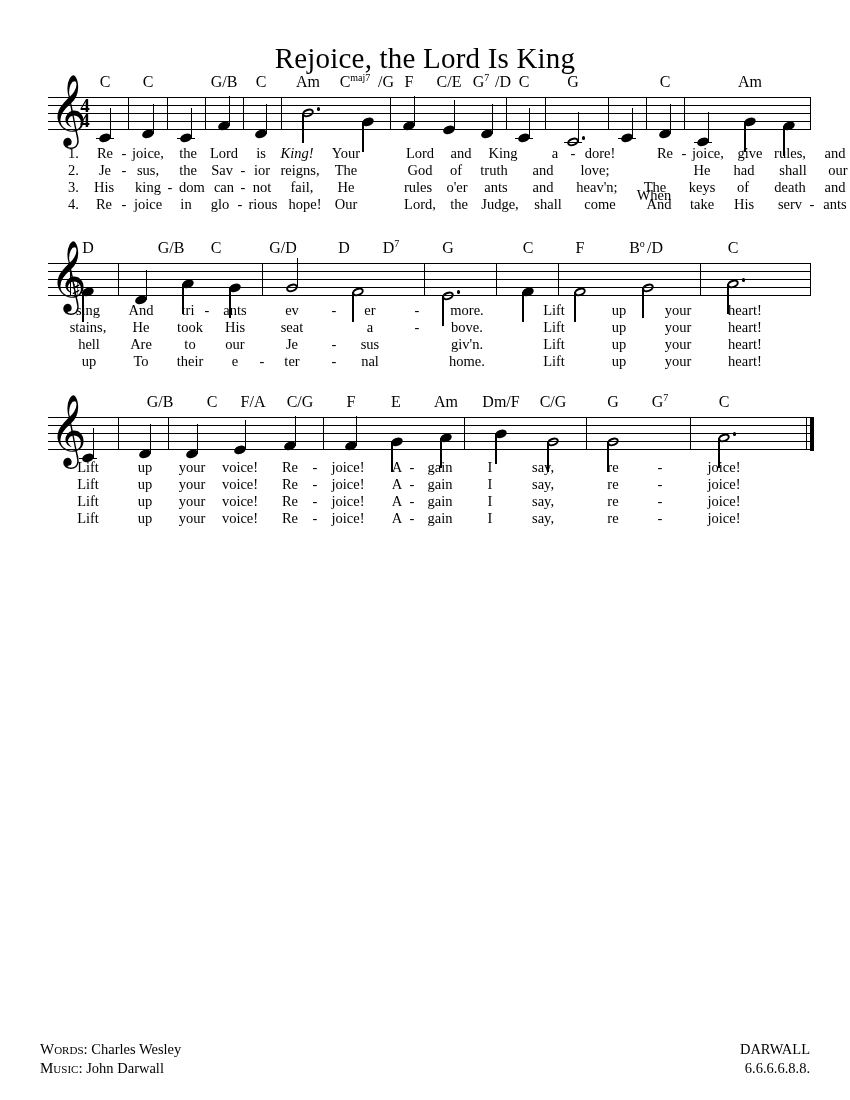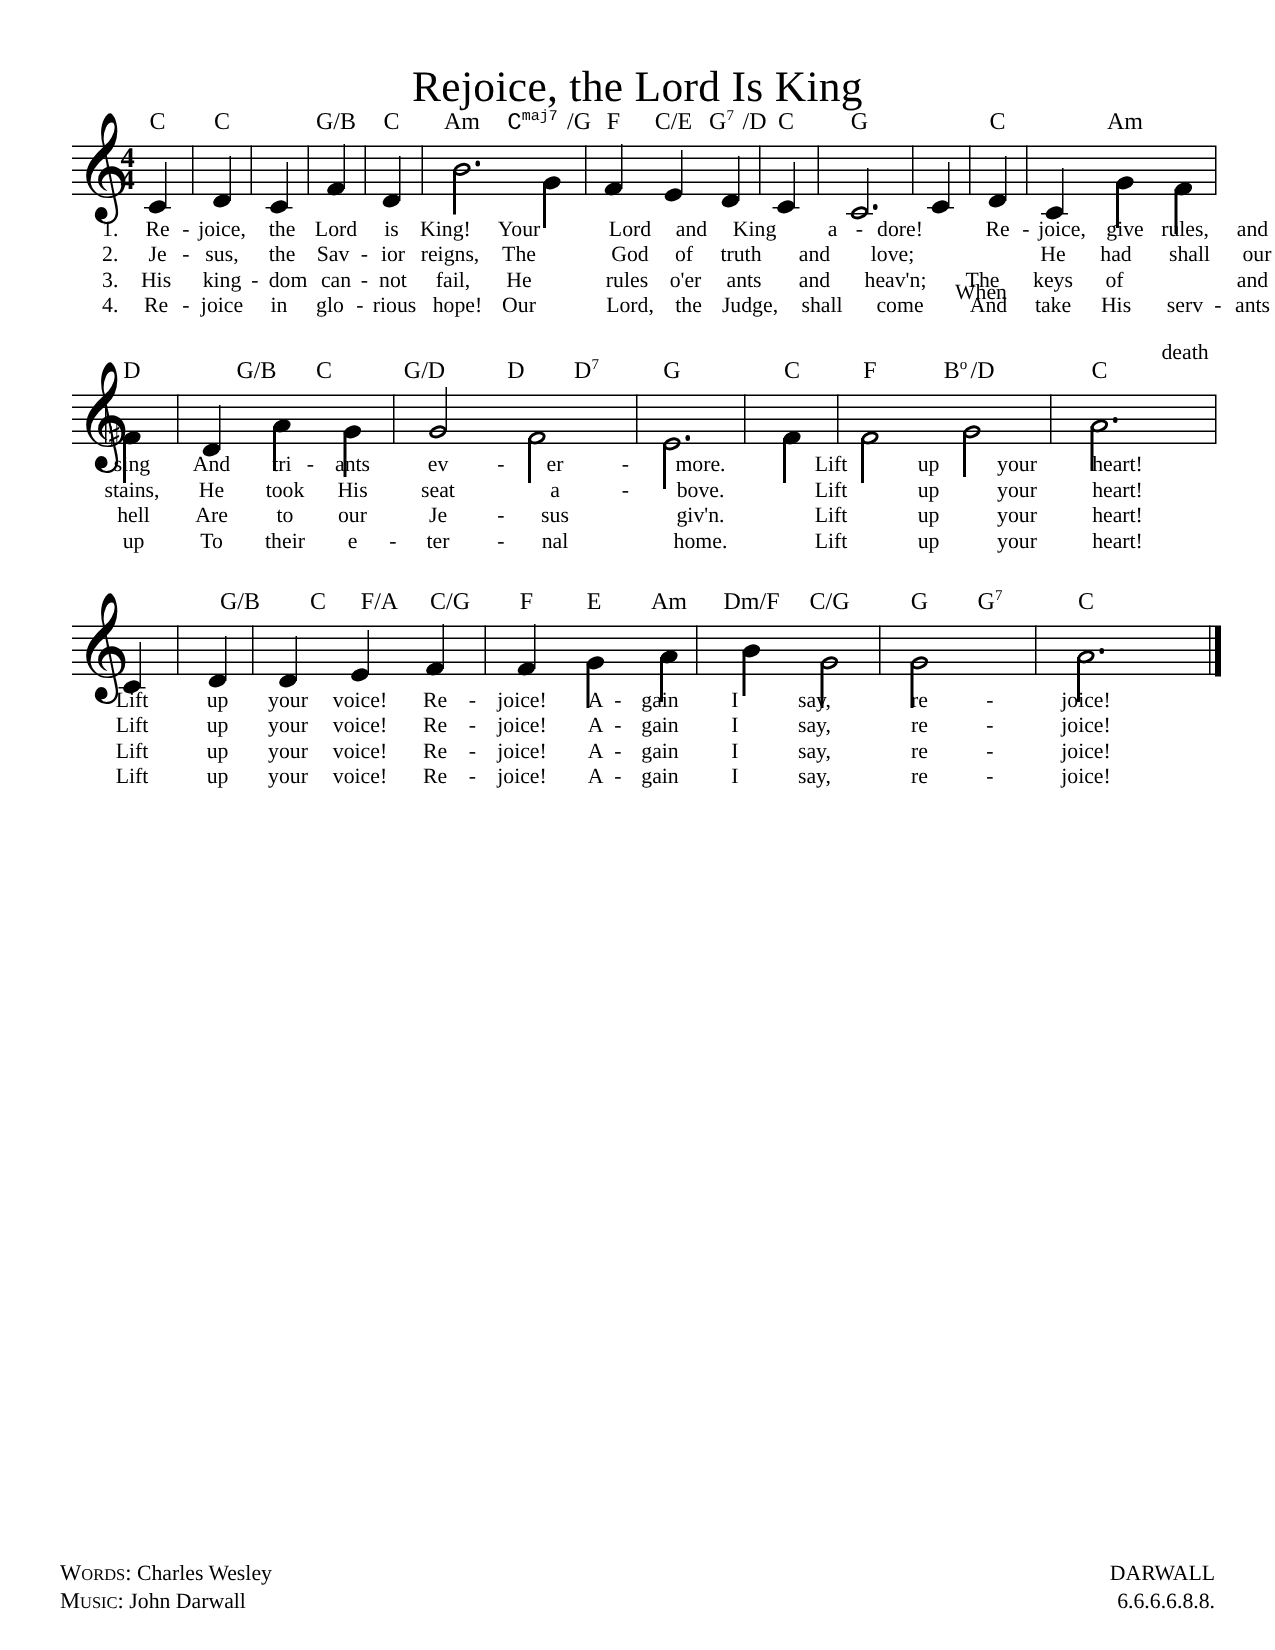--- a/index.html
+++ b/index.html
@@ -301,38 +301,38 @@
       </div>
       <div class="note filled" style="left: 789px; top: 126px;">
         <div class="head"></div>
         <div class="stem down"></div>
       </div>
       <div class="chord" style="left: 105px; top: 74px;">C</div>
       <div class="chord" style="left: 148px; top: 74px;">C</div>
       <div class="chord" style="left: 224px; top: 74px;">G/B</div>
       <div class="chord" style="left: 261px; top: 74px;">C</div>
       <div class="chord" style="left: 308px; top: 74px;">Am</div>
-      <div class="chord" style="left: 355px; top: 74px; font-family: Liberation Mono, monospace;">C<sup>maj7</sup></div>
+      <div class="chord" style="left: 355px; top: 74px;">C<sup>maj7</sup></div>
       <div class="chord" style="left: 386px; top: 74px;">/G</div>
       <div class="chord" style="left: 409px; top: 74px;">F</div>
       <div class="chord" style="left: 449px; top: 74px;">C/E</div>
       <div class="chord" style="left: 481px; top: 74px;">G<sup>7</sup></div>
       <div class="chord" style="left: 503px; top: 74px;">/D</div>
       <div class="chord" style="left: 524px; top: 74px;">C</div>
       <div class="chord" style="left: 573px; top: 74px;">G</div>
       <div class="chord" style="left: 665px; top: 74px;">C</div>
       <div class="chord" style="left: 750px; top: 74px;">Am</div>
       <div class="lyric numlbl" style="left: 68px; top: 145px;">1.</div>
       <div class="lyric" style="left: 105px; top: 145px;">Re</div>
       <div class="lyric" style="left: 124px; top: 145px;">-</div>
       <div class="lyric" style="left: 148px; top: 145px;">joice,</div>
       <div class="lyric" style="left: 188px; top: 145px;">the</div>
       <div class="lyric" style="left: 224px; top: 145px;">Lord</div>
       <div class="lyric" style="left: 261px; top: 145px;">is</div>
-      <div class="lyric" style="left: 297px; top: 145px;">King!</div>
+      <div class="lyric" style="left: 297px; top: 145px; font-style: italic;">King!</div>
       <div class="lyric" style="left: 346px; top: 145px;">Your</div>
       <div class="lyric" style="left: 420px; top: 145px;">Lord</div>
       <div class="lyric" style="left: 461px; top: 145px;">and</div>
       <div class="lyric" style="left: 503px; top: 145px;">King</div>
       <div class="lyric" style="left: 555px; top: 145px;">a</div>
       <div class="lyric" style="left: 573px; top: 145px;">-</div>
       <div class="lyric" style="left: 600px; top: 145px; text-align: right;">dore!</div>
       <div class="lyric" style="left: 665px; top: 145px;">Re</div>
       <div class="lyric" style="left: 684px; top: 145px;">-</div>
       <div class="lyric" style="left: 708px; top: 145px;">joice,</div>
@@ -370,21 +370,21 @@
       <div class="lyric" style="left: 302px; top: 179px;">fail,</div>
       <div class="lyric" style="left: 346px; top: 179px;">He</div>
       <div class="lyric" style="left: 418px; top: 179px;">rules</div>
       <div class="lyric" style="left: 457px; top: 179px;">o'er</div>
       <div class="lyric" style="left: 496px; top: 179px;">ants</div>
       <div class="lyric" style="left: 543px; top: 179px;">and</div>
       <div class="lyric" style="left: 597px; top: 179px;">heav'n;</div>
       <div class="lyric" style="left: 655px; top: 179px;">The</div>
       <div class="lyric" style="left: 702px; top: 179px;">keys</div>
       <div class="lyric" style="left: 743px; top: 179px;">of</div>
-      <div class="lyric" style="left: 790px; top: 179px; margin-top: 48px;">death</div>
+      <div class="lyric" style="left: 790px; top: 179px;">death</div>
       <div class="lyric" style="left: 835px; top: 179px;">and</div>
       <div class="lyric numlbl" style="left: 68px; top: 196px;">4.</div>
       <div class="lyric" style="left: 104px; top: 196px;">Re</div>
       <div class="lyric" style="left: 124px; top: 196px;">-</div>
       <div class="lyric" style="left: 148px; top: 196px;">joice</div>
       <div class="lyric" style="left: 186px; top: 196px;">in</div>
       <div class="lyric" style="left: 220px; top: 196px;">glo</div>
       <div class="lyric" style="left: 240px; top: 196px;">-</div>
       <div class="lyric" style="left: 263px; top: 196px;">rious</div>
       <div class="lyric" style="left: 305px; top: 196px;">hope!</div>

